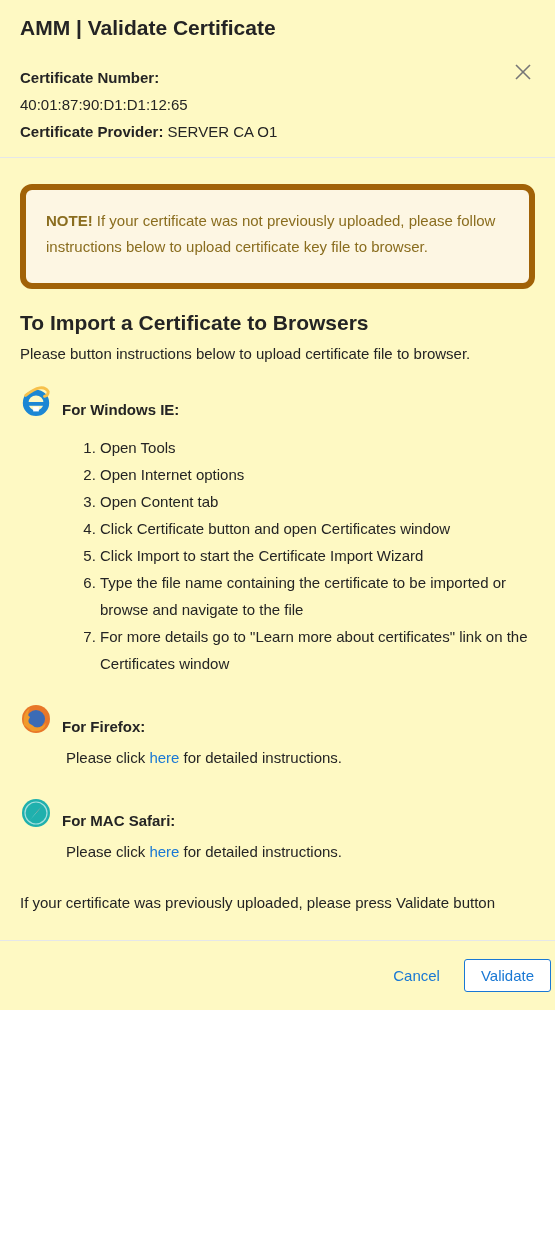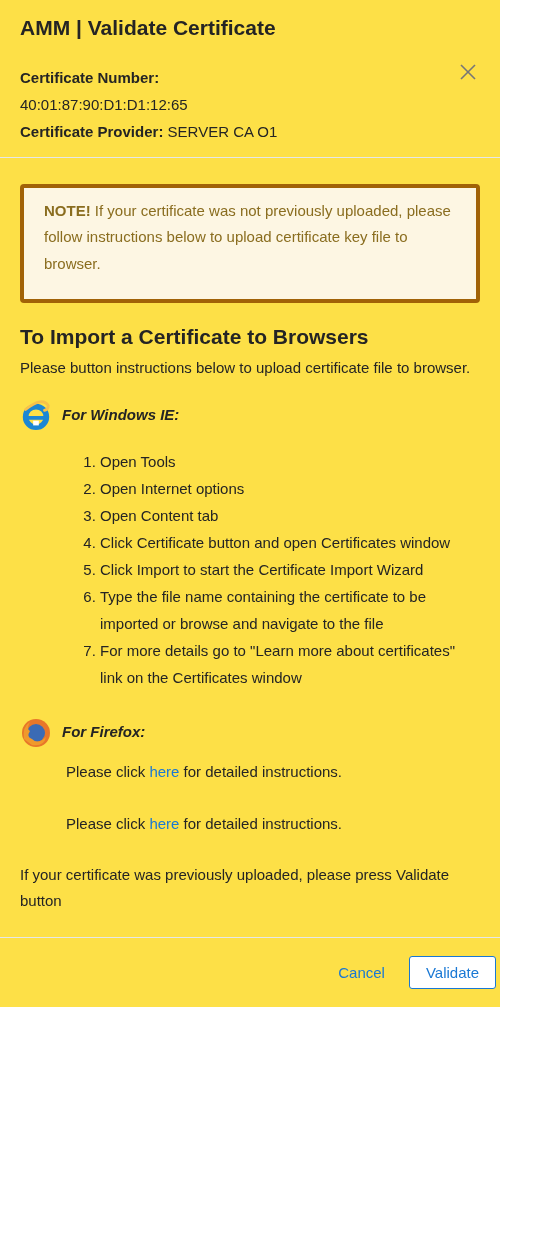--- a/index.html
+++ b/index.html
@@ -7,22 +7,22 @@
       margin: 0;
       padding: 0;
     }
     body {
       font-family: "Segoe UI", Arial, sans-serif;
       background: #ffffff;
       width: 555px;
       color: #242424;
     }
     .dialog {
-      width: 500px;
-      background: #fde047;
+      width: 555px;
+      background: #fef9c3;
     }
     .title {
       font-size: 21px;
       font-weight: 600;
       padding: 16px 20px 8px 20px;
     }
     .header-row {
       display: flex;
       align-items: flex-end;
       padding: 16px 20px 12px 20px;
@@ -50,24 +50,24 @@
     }
     .divider {
       border: none;
       border-top: 1px solid #e5e7ea;
     }
     .content {
       padding: 0 20px;
     }
     .note-box {
       background: #fdf6e3;
-      border: 4px solid #a16207;
-      border-radius: 4px;
+      border: 6px solid #a16207;
+      border-radius: 12px;
       margin: 26px 0 22px 0;
-      padding: 10px 20px 22px 20px;
+      padding: 18px 20px 22px 20px;
       color: #8a6d1f;
       font-size: 15px;
       line-height: 1.75;
     }
     .note-box .note-label {
       font-weight: 700;
     }
     .note-box ul {
       margin-top: 6px;
       padding-left: 38px;
@@ -80,24 +80,23 @@
       font-weight: 600;
       margin-bottom: 6px;
     }
     .section-sub {
       font-size: 15px;
       line-height: 1.7;
       margin-bottom: 20px;
     }
     .browser-block {
       display: flex;
-      align-items: flex-start;
+      align-items: flex-end;
       gap: 10px;
       margin-bottom: 6px;
-      font-style: italic;
     }
     .browser-icon {
       width: 32px;
       height: 32px;
       flex-shrink: 0;
       display: flex;
       align-items: center;
       justify-content: center;
     }
     .browser-heading {
@@ -224,20 +223,31 @@
           <circle cx="16" cy="16" r="9" fill="#3b6bb5"></circle>
           <path d="M 4 22 Q 2 10 10 5 Q 6 12 10 14 Q 6 20 12 22 Q 18 28 26 20 Q 24 30 12 28 Z" fill="#f09a2b"></path>
         </svg>
       </div>
       <div class="browser-heading">For Firefox:</div>
     </div>
     <div class="simple-instr">
       <span>Please click </span><a href="#">here</a><span> for detailed instructions.</span>
     </div>
 
+    <div class="browser-block">
+      <div class="browser-icon">
+        <svg width="32" height="32" viewBox="0 0 32 32">
+          <circle cx="16" cy="16" r="14" fill="#1fb0ad"></circle>
+          <circle cx="16" cy="16" r="11" fill="none" stroke="#fff" stroke-width="1.2" opacity="0.6"></circle>
+          <polygon points="22,9 17,15 10,23 15,17" fill="#fff"></polygon>
+          <polygon points="22,9 17,15 15,17" fill="#e85b4a"></polygon>
+        </svg>
+      </div>
+      <div class="browser-heading">For MAC Safari:</div>
+    </div>
     <div class="simple-instr">
       <span>Please click </span><a href="#">here</a><span> for detailed instructions.</span>
     </div>
 
     <div class="bottom-note">If your certificate was previously uploaded, please press Validate button</div>
 
   </div>
 
   <hr class="divider">
 

